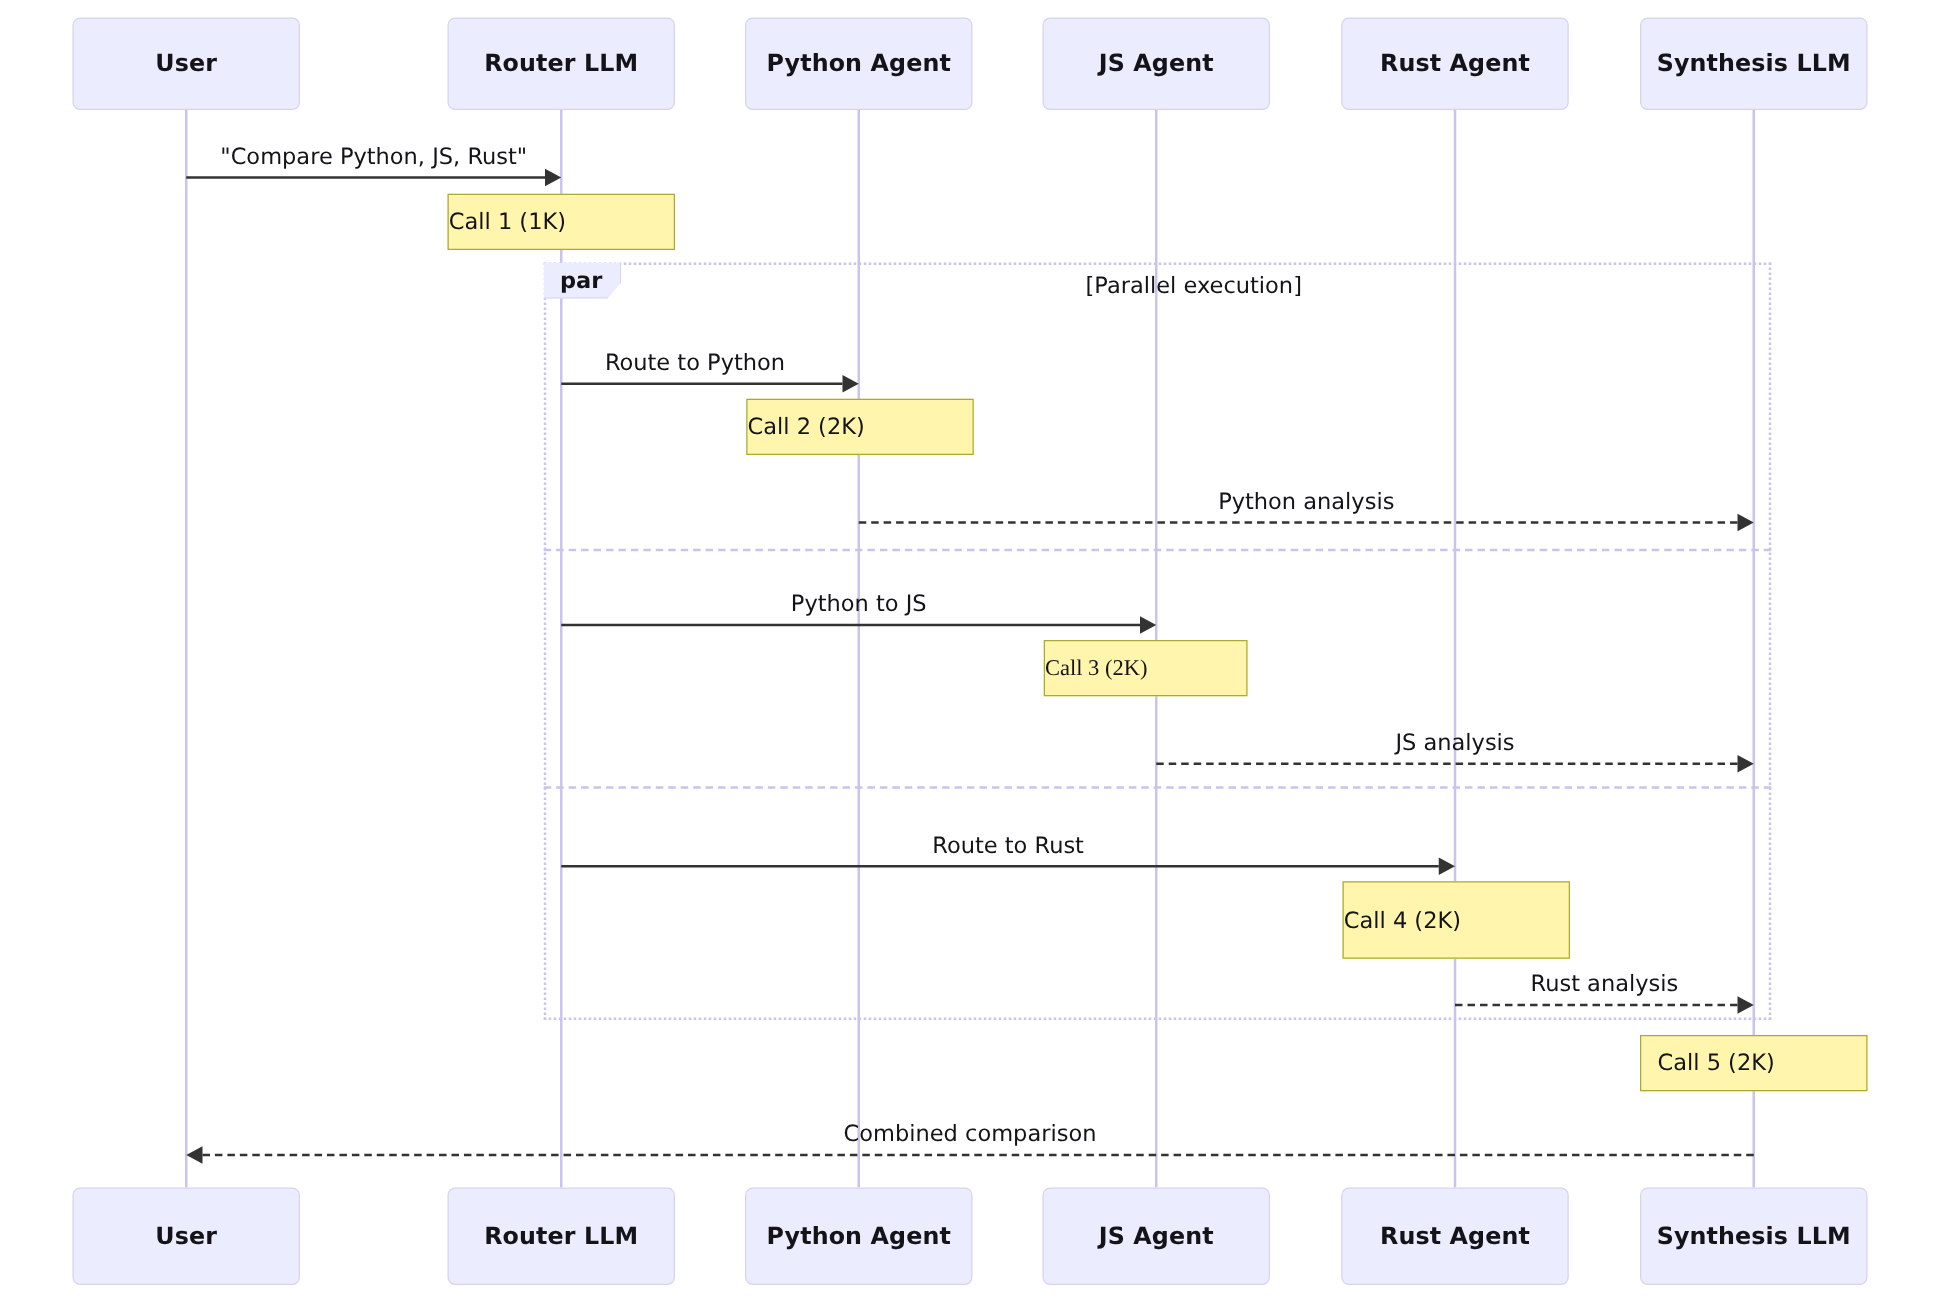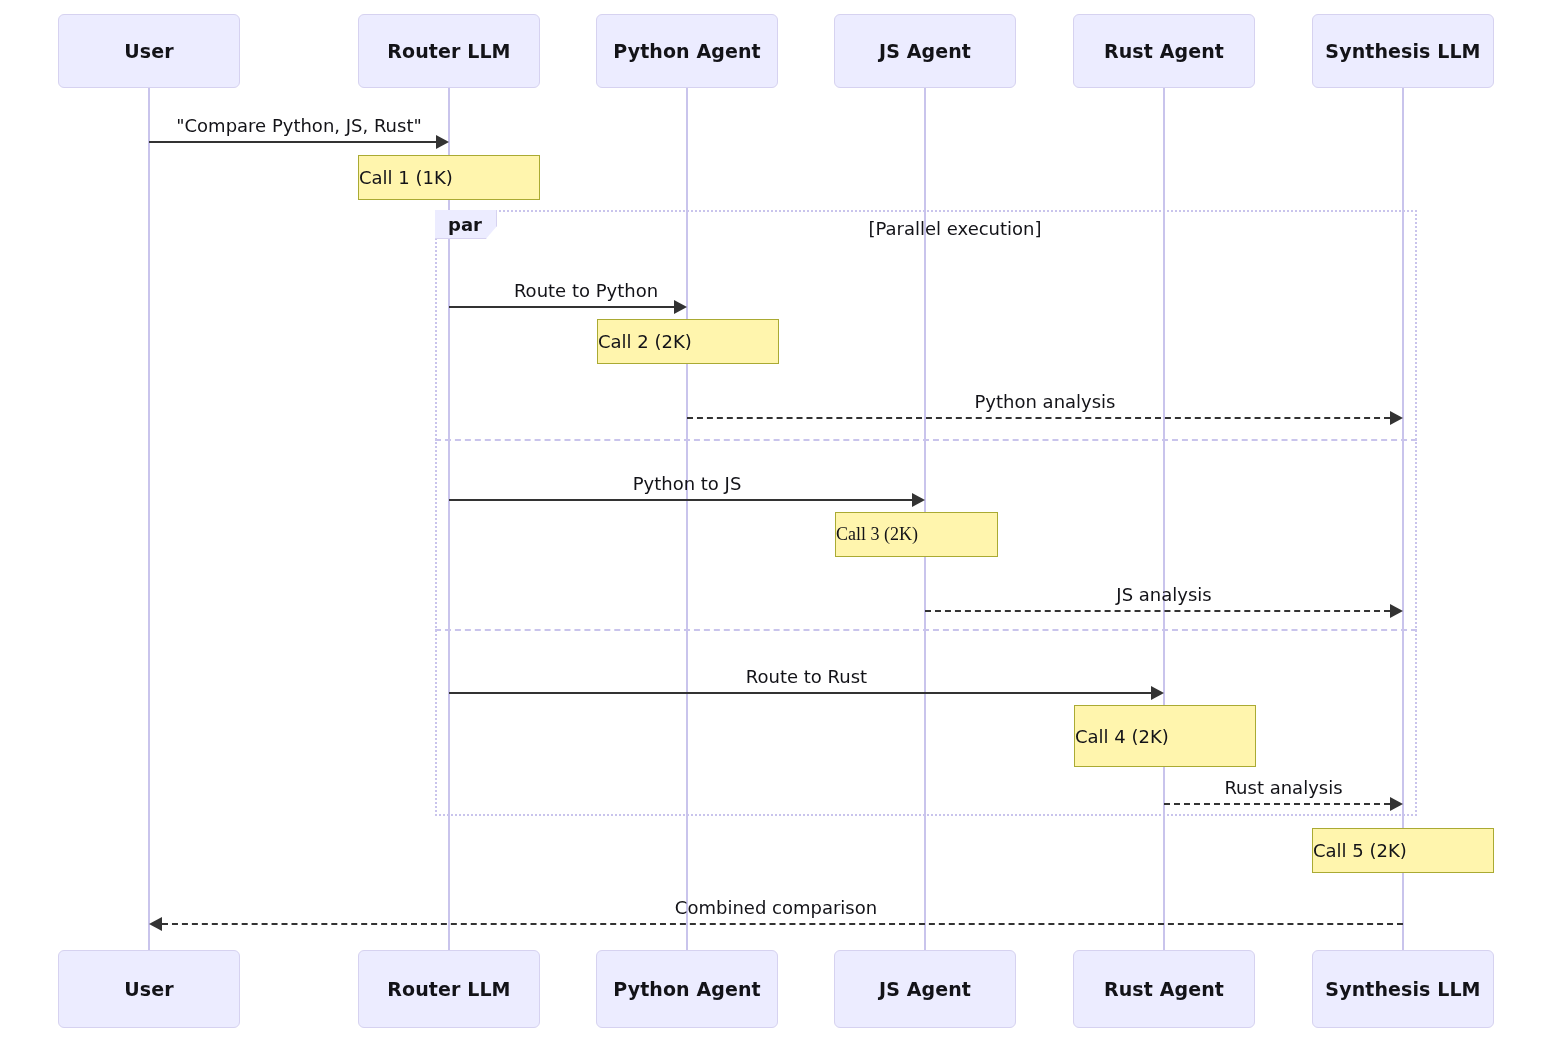--- a/index.html
+++ b/index.html
@@ -188,21 +188,21 @@
       <span class="actor-label">Rust Agent</span>
     </div>
     <div class="actor-box" style="left: 1312px; top: 950px; width: 182px; height: 78px;">
       <span class="actor-label">Synthesis LLM</span>
     </div>
     <div class="msg-line" style="left: 149px; top: 141px; width: 287px;"></div>
     <div class="msg-head right" style="left: 436px; top: 135px;"></div>
     <div class="msg-text" style="left: 299px; top: 115px;">"Compare Python, JS, Rust"</div>
     <div class="msg-line" style="left: 449px; top: 306px; width: 225px;"></div>
     <div class="msg-head right" style="left: 674px; top: 300px;"></div>
-    <div class="msg-text" style="left: 586px; top: 280px;">Route to Python</div>
+    <div class="msg-text" style="left: 556px; top: 280px;">Route to Python</div>
     <div class="msg-line dashed" style="left: 687px; top: 417px; width: 703px;"></div>
     <div class="msg-head right" style="left: 1390px; top: 411px;"></div>
     <div class="msg-text" style="left: 1045px; top: 391px;">Python analysis</div>
     <div class="msg-line" style="left: 449px; top: 499px; width: 463px;"></div>
     <div class="msg-head right" style="left: 912px; top: 493px;"></div>
     <div class="msg-text" style="left: 687px; top: 473px;">Python to JS</div>
     <div class="msg-line dashed" style="left: 925px; top: 610px; width: 465px;"></div>
     <div class="msg-head right" style="left: 1390px; top: 604px;"></div>
     <div class="msg-text" style="left: 1164px; top: 584px; text-align: right;">JS analysis</div>
     <div class="msg-line" style="left: 449px; top: 692px; width: 702px;"></div>
@@ -219,16 +219,16 @@
     </div>
     <div class="note-box" style="left: 597px; top: 319px; width: 182px; height: 45px;">
       <span class="note-label">Call 2 (2K)</span>
     </div>
     <div class="note-box" style="left: 835px; top: 512px; width: 163px; height: 45px; font-family: Liberation Serif, serif;">
       <span class="note-label">Call 3 (2K)</span>
     </div>
     <div class="note-box" style="left: 1074px; top: 705px; width: 182px; height: 62px;">
       <span class="note-label">Call 4 (2K)</span>
     </div>
-    <div class="note-box" style="left: 1312px; top: 828px; width: 182px; height: 45px;">
+    <div class="note-box" style="left: 1312px; top: 828px; width: 182px; height: 45px; padding-left: 13px;">
       <span class="note-label">Call 5 (2K)</span>
     </div>
   </div>
 
 </body></html>

